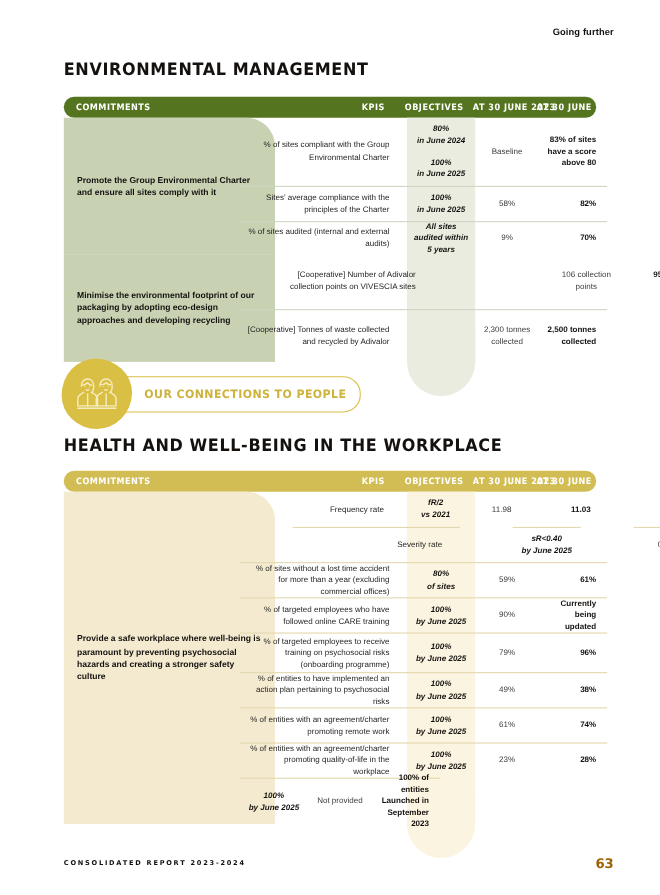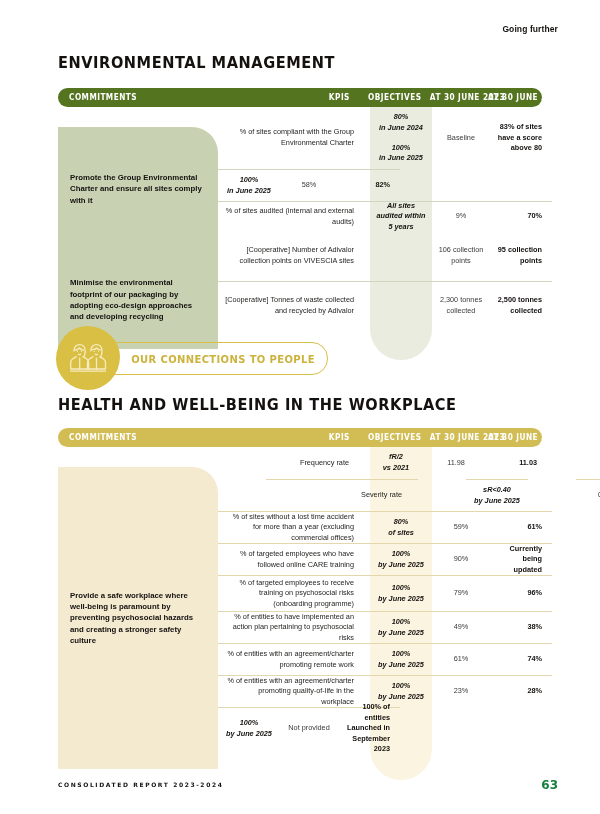--- a/index.html
+++ b/index.html
@@ -81,30 +81,29 @@
   .th.y2024    { width: 62px;  text-align: center; padding-right: 10px;}
 
   .tbody {
     position: relative;
   }
 
   
   .commit-panel {
     position: absolute;
     left: 0;
-    width: 160px;
+    width: 192px;
     box-sizing: border-box;
     padding: 0 12px;
     display: flex;
     align-items: center;
     font-size: 7.8px;
     font-weight: bold;
     line-height: 1.45;
     color: #14110f;
-    margin-top: 20px;
   }
   .commit-panel.sage  { background: #c8d2b3; }
   .commit-panel.cream { background: #f3ead0; }
   .commit-panel.round-top    { border-top-right-radius: 26px; }
 
   
   .obj-strip {
     position: absolute;
     width: 62px;
     left: 312px;
@@ -199,21 +198,21 @@
     letter-spacing: 1.6px;
     color: #14110f;
   }
   .footer-page {
     position: absolute;
     right: 42px;
     bottom: 22px;
     font-family: "DejaVu Sans", sans-serif;
     font-weight: bold;
     font-size: 12px;
-    color: #15803d;
+    color: #a16207;
   }
 </style>
 </head>
 <body>
 
 <div class="page">
 
   <div class="running-header">Going further</div>
 
   <div class="section-title" id="title-env">ENVIRONMENTAL MANAGEMENT</div>
@@ -238,39 +237,40 @@
           <div class="cell cell-kpi">% of sites compliant with the Group Environmental Charter</div>
           <div class="cell cell-obj">
             <div class="obj-block">80%<br>in June 2024</div>
             <div class="obj-block">100%<br>in June 2025</div>
           </div>
           <div class="cell cell-v1">Baseline</div>
           <div class="cell cell-v2">83% of sites have a score above 80</div>
         </div>
         <div class="row" style="height: 32px;">
           <div class="cell spacer-commit"></div>
+          <div class="cell cell-kpi">Sites' average compliance with the principles of the Charter</div>
           <div class="cell cell-obj">
             <div class="obj-block">100%<br>in June 2025</div>
           </div>
           <div class="cell cell-v1">58%</div>
           <div class="cell cell-v2">82%</div>
         </div>
         <div class="row" style="height: 30px;">
           <div class="cell spacer-commit"></div>
           <div class="cell cell-kpi">% of sites audited (internal and external audits)</div>
           <div class="cell cell-obj">
             <div class="obj-block">All sites audited within 5 years</div>
           </div>
           <div class="cell cell-v1">9%</div>
           <div class="cell cell-v2">70%</div>
         </div>
         <div class="commit-panel sage" style="top: 124px; height: 98px;">
           <span>Minimise the environmental footprint of our packaging by adopting eco-design approaches and developing recycling</span>
         </div>
-        <div class="row" style="height: 50px;">
+        <div class="row" style="height: 50px; gap: 24px;">
           <div class="cell spacer-commit"></div>
           <div class="cell cell-kpi">[Cooperative] Number of Adivalor collection points on VIVESCIA sites</div>
           <div class="cell cell-obj"></div>
           <div class="cell cell-v1">106 collection points</div>
           <div class="cell cell-v2">95 collection points</div>
         </div>
         <div class="row" style="height: 48px;">
           <div class="cell spacer-commit"></div>
           <div class="cell cell-kpi">[Cooperative] Tonnes of waste collected and recycled by Adivalor</div>
           <div class="cell cell-obj"></div>

